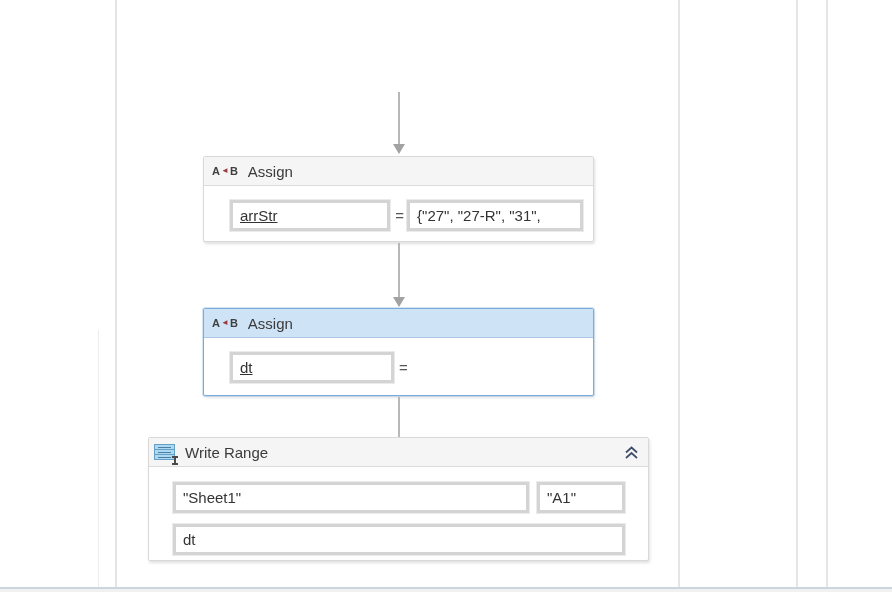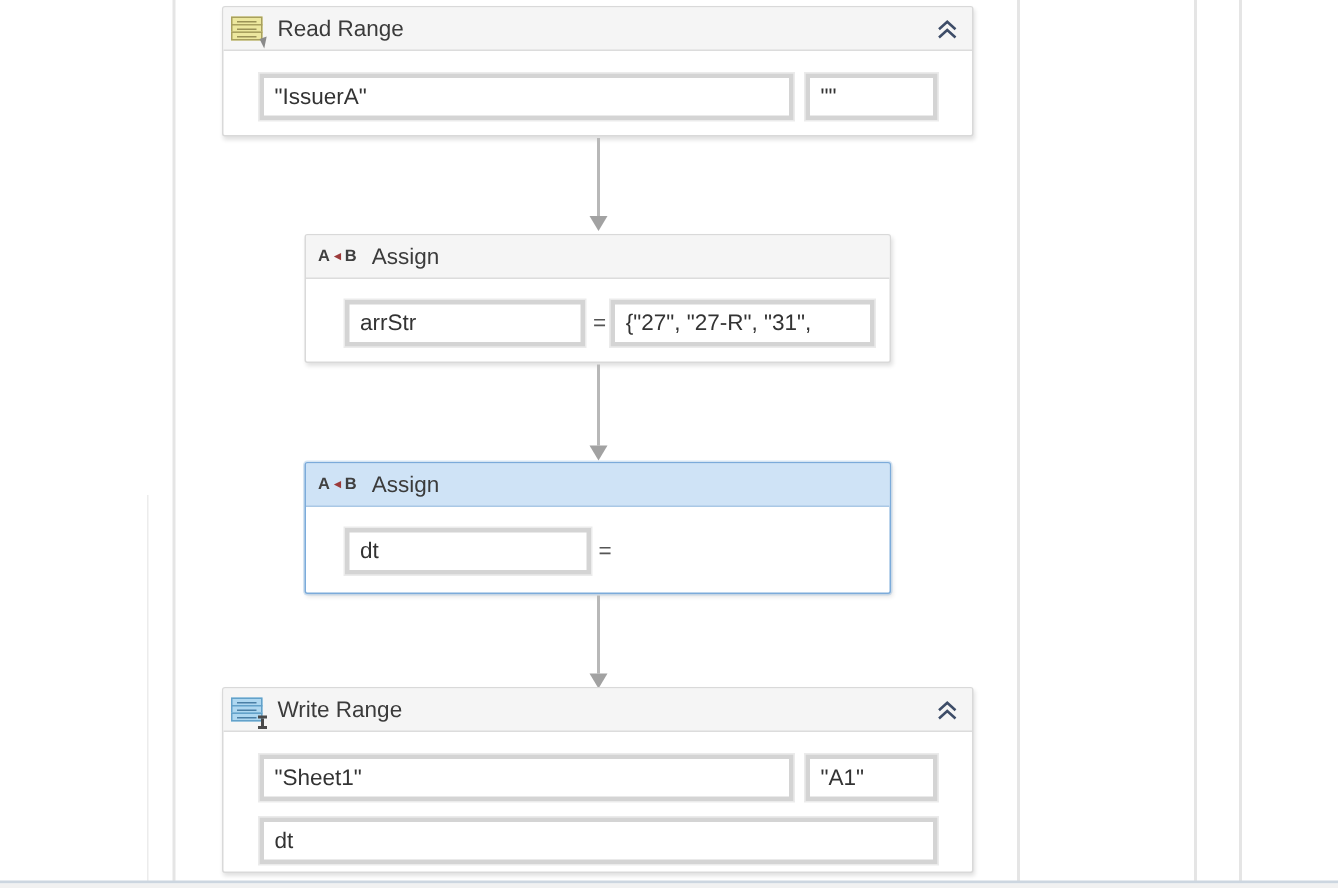--- a/index.html
+++ b/index.html
@@ -42,21 +42,21 @@
   
   .rw-body { padding:15px 23px 0 24px; }
   .rw-body .body-row { gap:8px; }
   .f-sheet { flex:1; }
   .f-range { width:88px; }
   .f-dt-row { margin-top:11px; }
   .f-dt { width:100%; }
 
   
   .as-body { padding:14px 10px 0 26px; display:flex; align-items:center; }
-  .f-to  { width:164px; }
+  .f-to  { width:164px;text-decoration:underline; }
   .f-val { width:180px; }
 
   
   .connector { position:absolute; left:392px; width:13px; display:flex; flex-direction:column; align-items:center; }
   .connector .line { flex:1; width:2px; background:#b8b8b8; }
   .connector .head { width:0; height:0; border-left:6px solid transparent; border-right:6px solid transparent; border-top:10px solid #a2a2a2; }
 
   
   .tbl-icon { position:relative; width:21px; height:17px; flex:none; }
   .tbl-icon .row { position:relative; height:6px; margin-top:-1px; }
@@ -89,42 +89,20 @@
 <div id="canvas">
 
   <div class="vline thin" style="left:98px; top:330px; height:258px;"></div>
   <div class="vline" style="left:115px;"></div>
   <div class="vline" style="left:678px;"></div>
   <div class="vline" style="left:796px;"></div>
   <div class="vline" style="left:826px;"></div>
   <div class="hline-bottom"></div>
   <div class="strip-bottom"></div>
 
-  <div class="card" style="left:148px; top:4px; width:501px; height:87px;">
-    <div class="card-header">
-      <div class="tbl-icon yellow">
-        <div class="row"></div>
-          <div class="row"></div>
-          <div class="row"></div>
-        <div class="pointer"></div>
-      </div>
-      <span class="card-title">Read Range</span>
-      <div class="chevron-btn">
-        <svg class="chev" width="17" height="15" viewBox="0 0 17 15">
-          <path d="M3 7.5 L8.5 2.5 L14 7.5 M3 13 L8.5 8 L14 13" fill="none" stroke="#3e4d68" stroke-width="1.7"></path>
-        </svg>
-      </div>
-    </div>
-    <div class="rw-body">
-      <div class="body-row">
-        <div class="field f-sheet">"IssuerA"</div>
-        <div class="field f-range">""</div>
-      </div>
-    </div>
-  </div>
 
   <div class="connector" style="top:92px; height:62px;">
     <div class="line"></div>
       <div class="head"></div>
   </div>
 
   <div class="card" style="left:203px; top:156px; width:391px; height:86px;">
     <div class="card-header">
       <div class="assign-icon">
         <span class="ltr">A</span>
@@ -158,21 +136,21 @@
       <div class="field f-to">dt</div>
       <span class="equals">=</span>
     </div>
   </div>
 
   <div class="connector" style="top:397px; height:62px;">
     <div class="line"></div>
       <div class="head"></div>
   </div>
 
-  <div class="card" style="left:148px; top:458px; width:501px; height:124px;">
+  <div class="card" style="left:148px; top:437px; width:501px; height:124px;">
     <div class="card-header">
       <div class="tbl-icon blue">
         <div class="row"></div>
           <div class="row"></div>
           <div class="row"></div>
         <div class="ibeam"></div>
       </div>
       <span class="card-title">Write Range</span>
       <div class="chevron-btn">
         <svg class="chev" width="17" height="15" viewBox="0 0 17 15">

